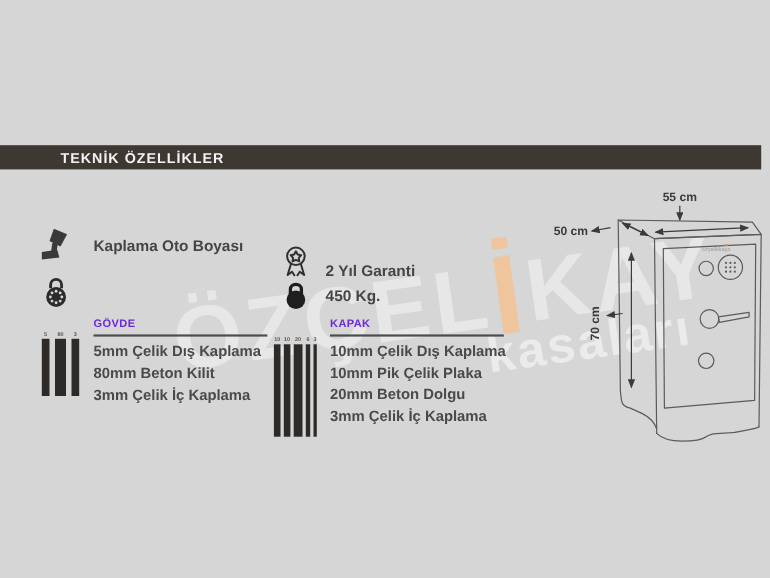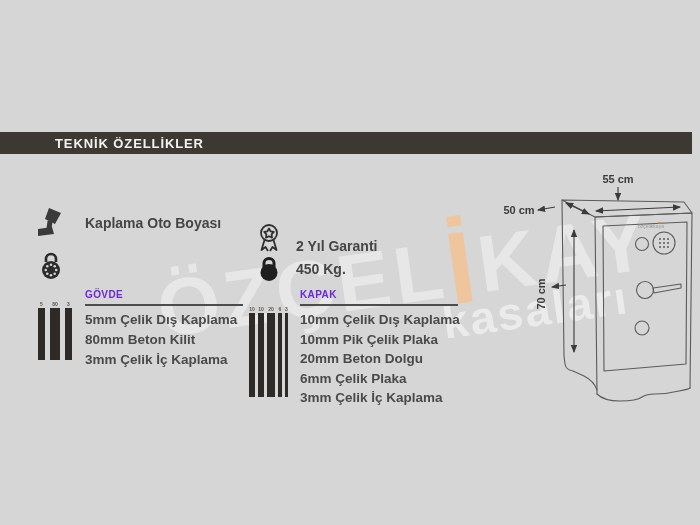--- a/index.html
+++ b/index.html
@@ -179,21 +179,20 @@
     </div>
     <div class="bar-col">
       <span class="bar-num">3</span>
       <span class="bar" style="width:3px"></span>
     </div>
   </div>
   <div class="sec-layers kapak">
     <div>10mm Çelik Dış Kaplama</div>
     <div>10mm Pik Çelik Plaka</div>
     <div>20mm Beton Dolgu</div>
-    <div>6mm Çelik Plaka</div>
     <div>3mm Çelik İç Kaplama</div>
   </div>
 
   <svg class="safe-svg" width="212" height="248" viewBox="0 0 212 248">
     <defs>
       <marker id="ah" markerWidth="9" markerHeight="8" refX="6.5" refY="3" orient="auto-start-reverse">
         <path d="M0,0 L7.5,3 L0,6 Z" fill="#3b3b3b"></path>
       </marker>
     </defs>
 

